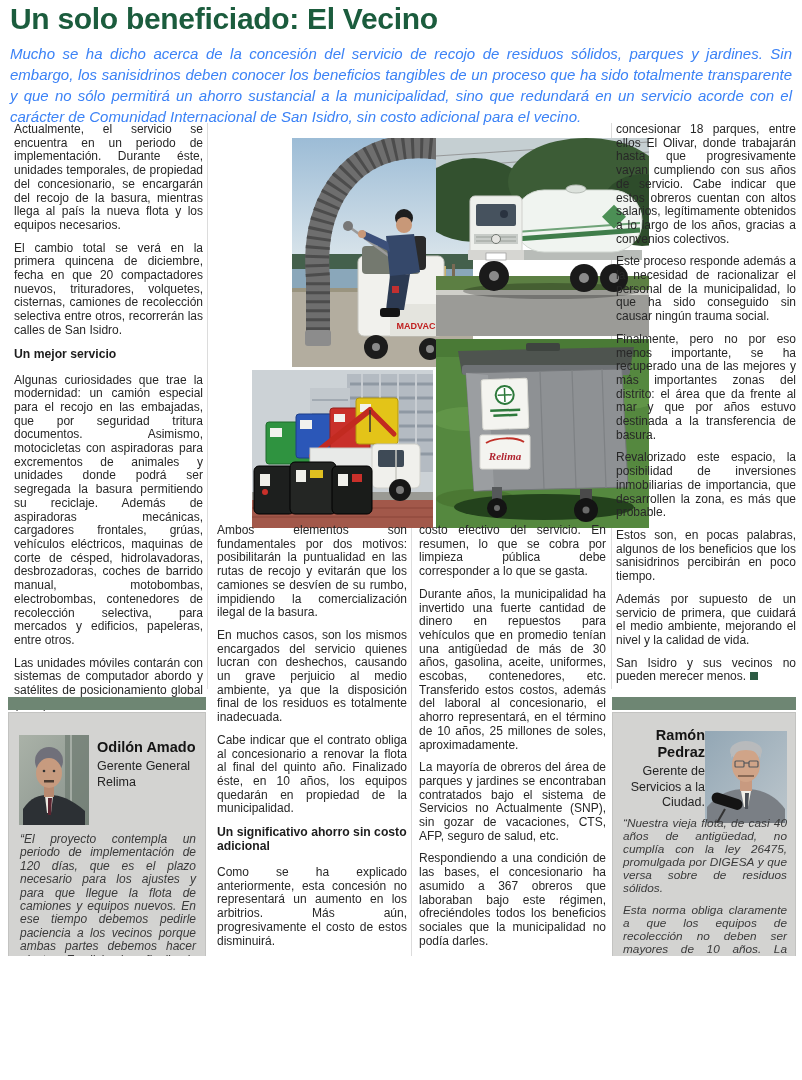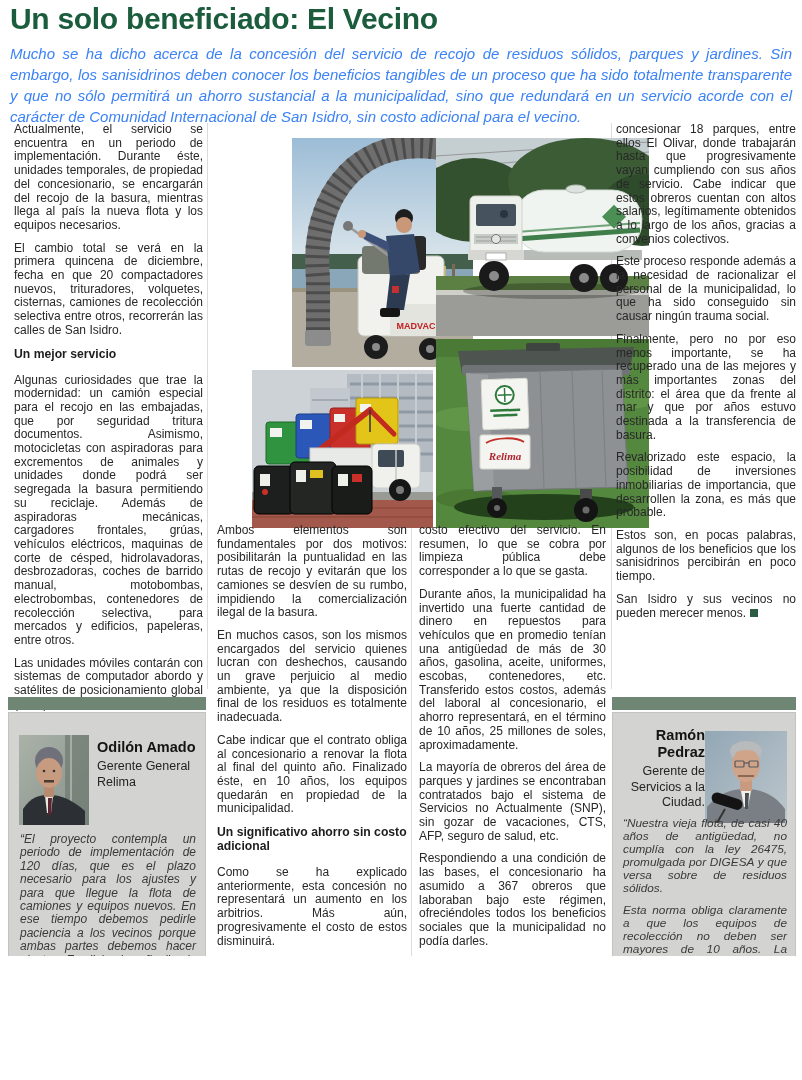--- a/index.html
+++ b/index.html
@@ -268,20 +268,21 @@
     <p>Respondiendo a una condición de las bases, el concesionario ha asumido a 367 obreros que laboraban bajo este régimen, ofreciéndoles todos los beneficios sociales que la municipalidad no podía darles.</p>
     <p>En cuanto a los trabajadores estables, cuyos contratos deben ser respetados, se han dejado de</p>
   </section>
 
   <section class="col" id="col4">
     <p>concesionar 18 parques, entre ellos El Olivar, donde trabajarán hasta que progresivamente vayan cumpliendo con sus años de servicio. Cabe indicar que estos obreros cuentan con altos salarios, legítimamente obtenidos a lo largo de los años, gracias a convenios colectivos.</p>
     <p>Este proceso responde además a la necesidad de racionalizar el personal de la municipalidad, lo que ha sido conseguido sin causar ningún trauma social.</p>
     <p>Finalmente, pero no por eso menos importante, se ha recuperado una de las mejores y más importantes zonas del distrito: el área que da frente al mar y que por años estuvo destinada a la transferencia de basura.</p>
     <p>Revalorizado este espacio, la posibilidad de inversiones inmobiliarias de importancia, que desarrollen la zona, es más que probable.</p>
     <p>Estos son, en pocas palabras, algunos de los beneficios que los sanisidrinos percibirán en poco tiempo.</p>
+    <p>Además por supuesto de un servicio de primera, que cuidará el medio ambiente, mejorando el nivel y la calidad de vida.</p>
     <p><span>San Isidro y sus vecinos no pueden merecer menos.</span><span class="sq"></span></p>
   </section>
 
   <div class="pbar" id="pbarL"></div>
   <aside class="pbox" id="pboxL">
     <div class="portrait" id="portraitL">
       <svg viewBox="0 0 70 90" preserveAspectRatio="none">
         <defs>
           <linearGradient id="bgL" x1="0" y1="0" x2="1" y2="1">
             <stop offset="0" stop-color="#aab2a8"></stop>

